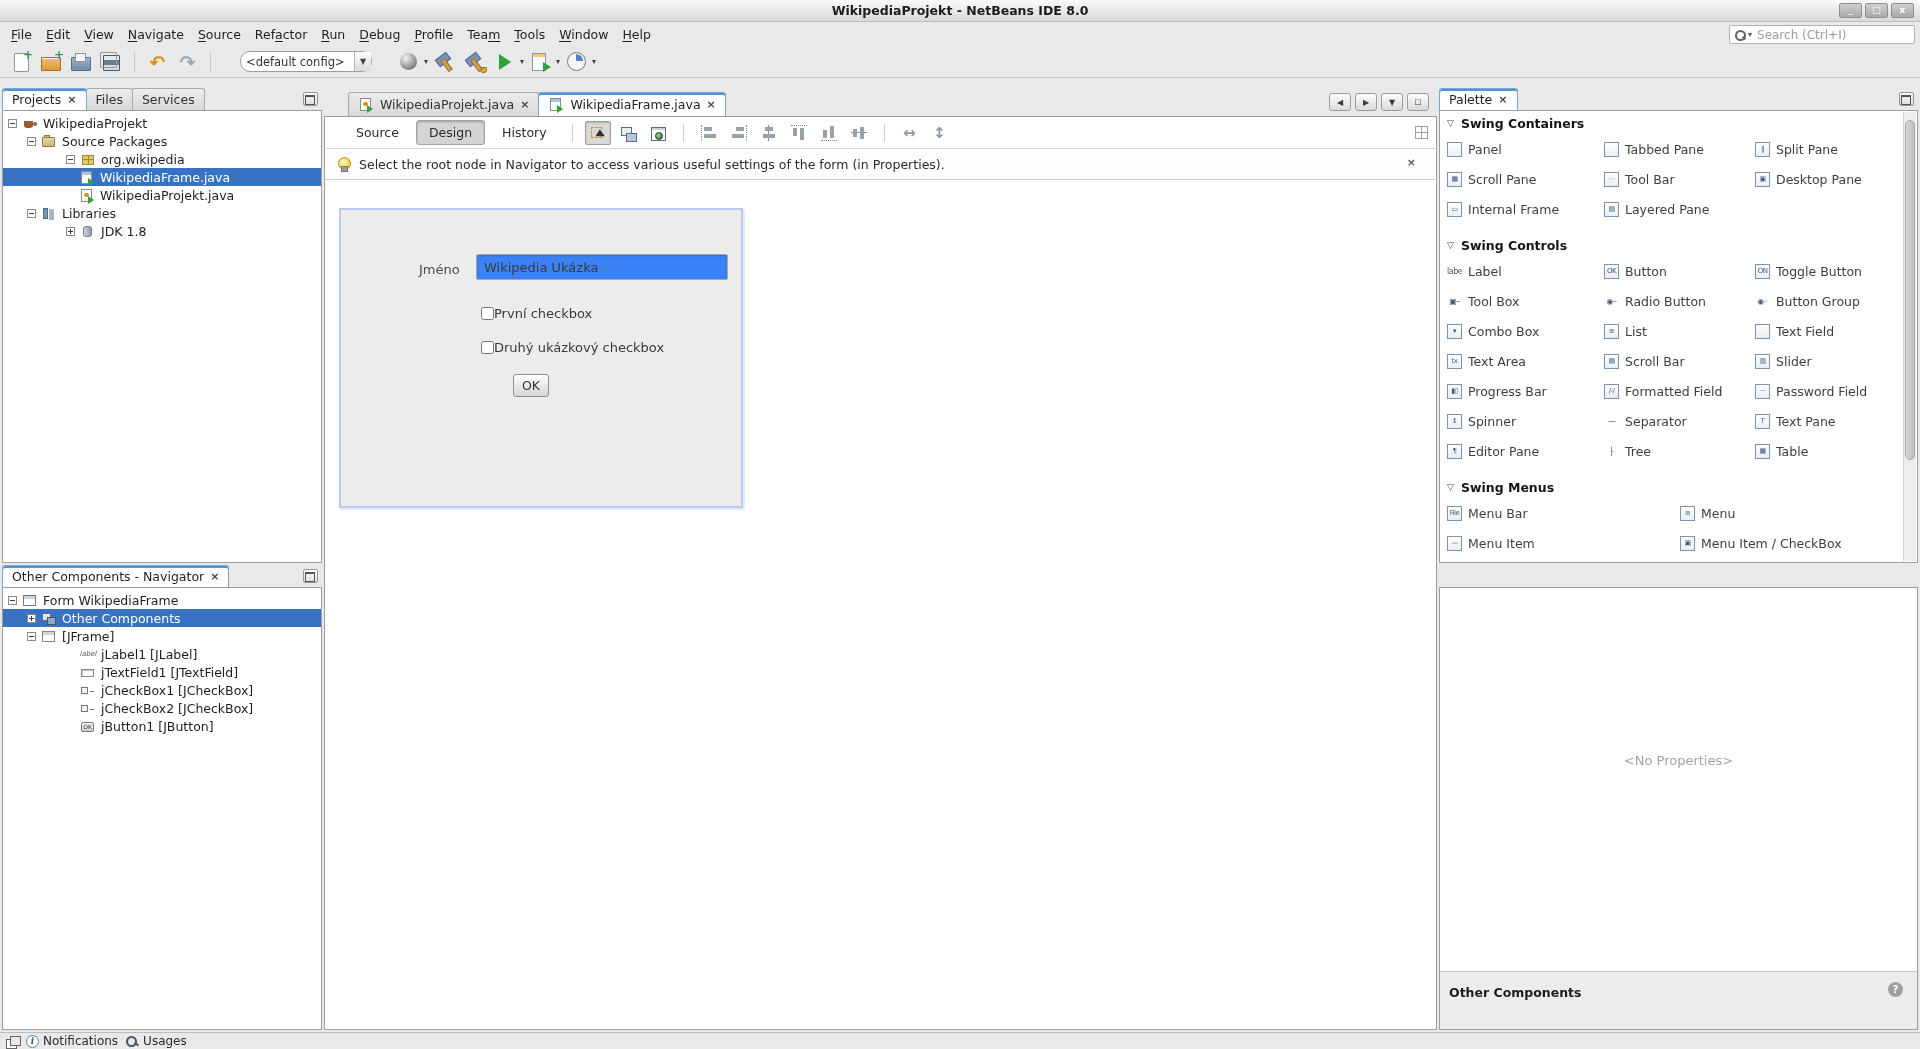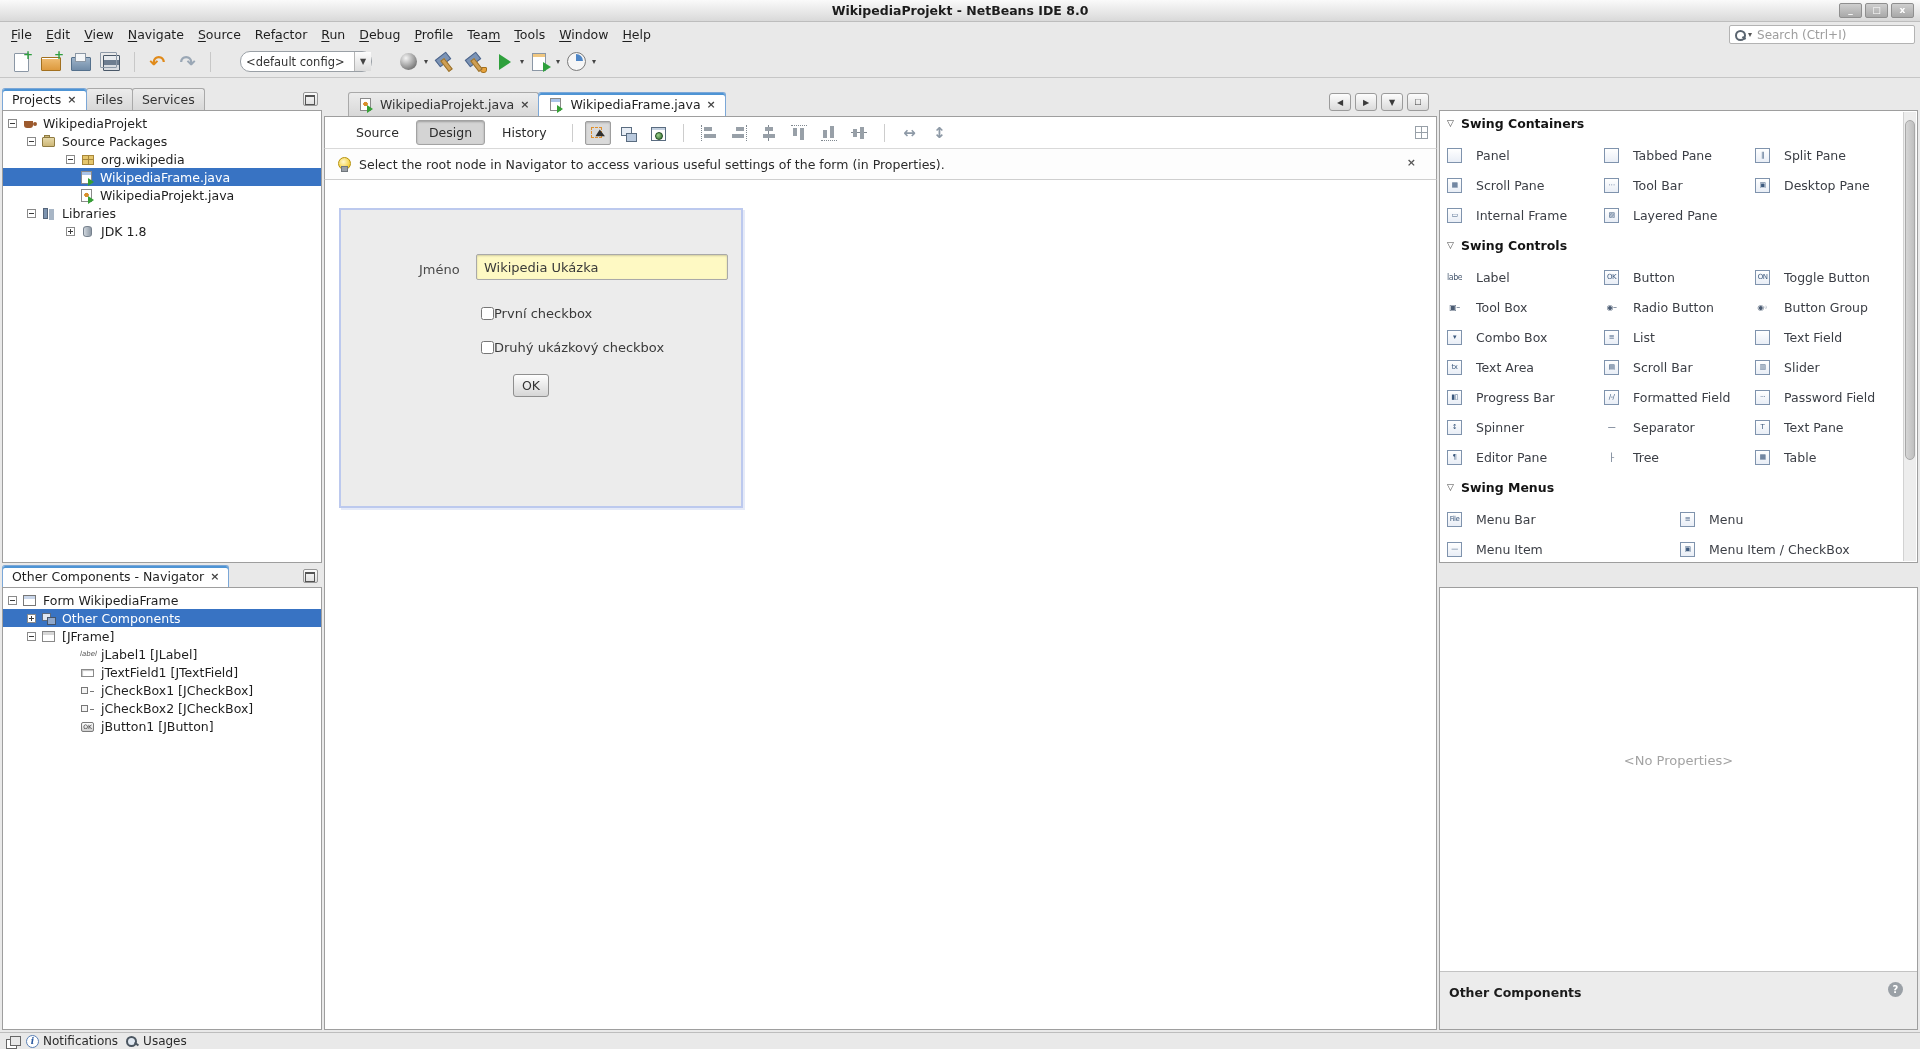--- a/index.html
+++ b/index.html
@@ -160,32 +160,32 @@
   .gridbtn{position:absolute;right:8px;top:9px;width:13px;height:13px;border:1px solid #98a0a8;background:linear-gradient(#98a0a8,#98a0a8) 50% 0/1px 13px no-repeat,linear-gradient(#98a0a8,#98a0a8) 0 50%/13px 1px no-repeat,#fff}
   #infobar{height:32px;background:#fdfdfd;border:1px solid #9e9e9e;border-top:1px solid #d9d9d9;border-bottom:1px solid #cfcfcf;display:flex;align-items:center;gap:9px;padding-left:12px;position:relative}
   .bulb{width:13px;height:15px;position:relative;flex:none}
   .bulb::before{content:"";position:absolute;left:1px;top:0;width:11px;height:11px;border-radius:50%;background:radial-gradient(circle at 40% 35%,#fff7ce,#f5d03c 70%,#caa10e);border:1px solid #b69109}
   .bulb::after{content:"";position:absolute;left:4px;bottom:0;width:5px;height:4px;background:#9aa0a6;border:1px solid #70767c}
   #infobar .msg{font-size:12.5px;color:#2b2b2b}
   #infobar .close-icon{position:absolute;right:20px;top:9px;color:#555}
   #design-canvas{position:absolute;left:0;right:0;top:92px;bottom:0;background:#fff;border:1px solid #9e9e9e;border-top:none}
   #design-form{position:absolute;left:14px;top:28px;width:404px;height:300px;background:#ececec;border:2px solid #bcc9ee;box-shadow:2px 2px 0 rgba(180,195,235,.35)}
   #design-form .flabel{position:absolute;left:78px;top:52px;font-size:13px;color:#4a4a4a}
-  #design-form .ftext{position:absolute;left:135px;top:44px;width:252px;height:26px;background:#fef9c3;border:1px solid #a9a9a9;border-radius:2px;box-shadow:inset 0 1px 2px rgba(0,0,0,.18);font-family:"DejaVu Sans",sans-serif;font-size:13px;color:#3a3a3a;padding-left:7px;outline:none}
+  #design-form .ftext{position:absolute;left:135px;top:44px;width:252px;height:26px;background:#3b82f6;border:1px solid #a9a9a9;border-radius:2px;box-shadow:inset 0 1px 2px rgba(0,0,0,.18);font-family:"DejaVu Sans",sans-serif;font-size:13px;color:#3a3a3a;padding-left:7px;outline:none}
   .fcheckrow{position:absolute;left:140px;display:flex;align-items:center;font-size:13px;color:#3a3a3a}
   .fcheckrow input{width:13px;height:13px;margin:0}
   #design-form .fok{position:absolute;left:172px;top:164px;padding:3px 8px;background:linear-gradient(#fefefe,#d6d6d6);border:1px solid #8f8f8f;border-radius:3px;font-family:"DejaVu Sans",sans-serif;font-size:12.5px;color:#333}
 
   
   .sect-head{height:24px;display:flex;align-items:center;gap:7px;padding-left:7px;font-size:12.5px;font-weight:bold;color:#141414}
   .sect-arrow{font-size:9px;color:#444;font-weight:normal}
   .pgrid{display:grid;padding:2px 0 6px 7px;grid-auto-rows:30px;align-items:center}
   .pgrid.c3{grid-template-columns:157px 151px auto}
   .pgrid.c2{grid-template-columns:233px auto}
-  .pitem{display:flex;align-items:flex-end;gap:14px;height:21px}
+  .pitem{display:flex;align-items:flex-start;gap:6px;height:21px}
   .plabel{font-size:12.5px;color:#3b3e45;white-space:nowrap}
   .picon{width:15px;height:15px;position:relative;flex:none}
   .picon.box{border:1px solid #7f93ad;background:linear-gradient(#ffffff,#e9eef6)}
   .picon .pg{font-style:normal;display:block;width:100%;height:100%;text-align:center;font-size:7px;line-height:13px;color:#3d5a7e;letter-spacing:-0.5px;overflow:hidden}
   .picon.bare .pg{font-size:8px;line-height:15px;color:#4a5b72}
   #palette-scroll{position:absolute;right:1px;top:1px;bottom:1px;width:13px;background:#ededed;border-left:1px solid #d2d2d2}
   #palette-thumb{position:absolute;left:1px;top:8px;width:10px;height:340px;background:linear-gradient(90deg,#d6d6d6,#bfbfbf);border:1px solid #a8a8a8;border-radius:5px}
 
   
   #prop-empty{position:absolute;left:0;right:0;top:165px;text-align:center;font-size:13px;color:#a3a3a3}
@@ -484,20 +484,27 @@
       <div class="fcheckrow" style="top:130px">
         <input type="checkbox" style="">
         <span>Druhý ukázkový checkbox</span>
       </div>
       <button class="fok">OK</button>
     </div>
   </div>
 </div>
 
 <div id="palette-panel" class="panel">
+  <div class="tabrow">
+    <div class="tab active">
+      <span>Palette</span>
+      <span class="close-icon"></span>
+    </div>
+    <div class="minbtn"></div>
+  </div>
   <div class="pcontent">
     <div class="sect-head">
       <span class="sect-arrow">▽</span>
       <span>Swing Containers</span>
     </div>
     <div class="pgrid c3">
 
         <div class="pitem">
           <span class="picon box">
             <i class="pg"></i>

